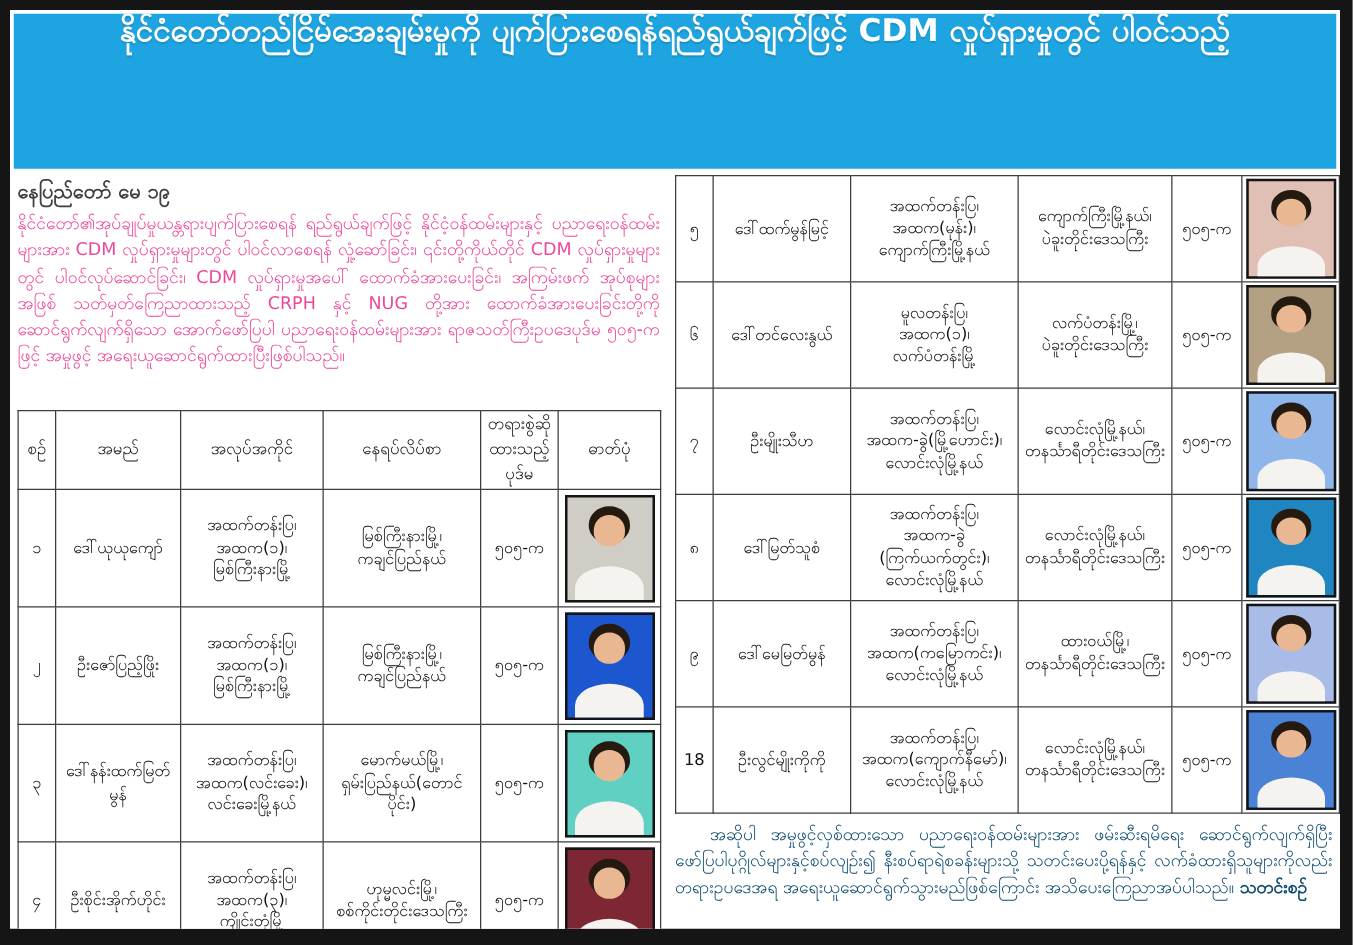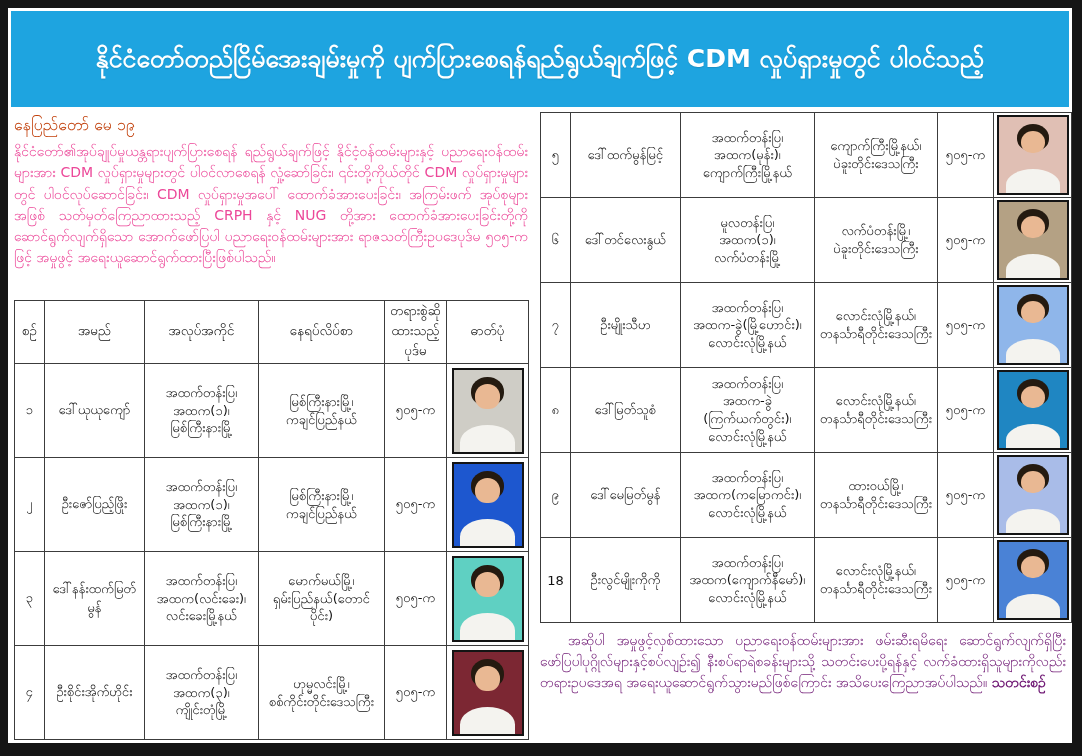--- a/index.html
+++ b/index.html
@@ -13,25 +13,25 @@
   .page {
     position:absolute; inset:0;
     background:#fff;
     border-style:solid; border-color:#151515;
     border-width:8px 10px 13px 8px;
     overflow:hidden;
   }
   
   .banner {
     margin:3px 3px 0 3px;
-    height:96px;
+    height:124px;
     background:var(--banner-bg, #1ea4e0);
     color:#ffffff;
     display:flex; flex-direction:column;
-    justify-content:center; align-items:center;
+    align-items:center;
     gap:14px;
     text-align:center;
     overflow:hidden;
   }
   .banner-line {
     font-weight:bold;
     font-size:25px;
     line-height:1.15;
     white-space:nowrap;
     text-shadow:0 1px 1px rgba(0,0,0,0.12);
@@ -40,41 +40,41 @@
   .content {
     display:flex;
     gap:12px;
     padding:5px 6px 0 6px;
     height:608px;
   }
   .col-left { width:514px; flex:none; }
   .col-right { flex:1; min-width:0; }
 
   .dateline {
-    font-weight:normal;
+    font-weight:bold;
     font-size:16px;
-    color:#c2410c;
+    color:#404040;
     margin:2px 0 3px 0;
   }
   .intro {
     margin:0 0 7px 0;
     font-size:14px;
     line-height:1.52;
     text-align:justify;
     color:#ec4899;
     height:152px;
     overflow:hidden;
   }
   .closing {
     margin:7px 0 0 0;
     font-size:14px;
     line-height:1.5;
     text-align:justify;
     text-indent:28px;
-    color:#701a75;
+    color:#0c4a6e;
     height:84px;
     overflow:hidden;
   }
   .closing b { font-weight:bold; }
 
   
   table.roster {
     border-collapse:collapse;
     width:100%;
     table-layout:fixed;

